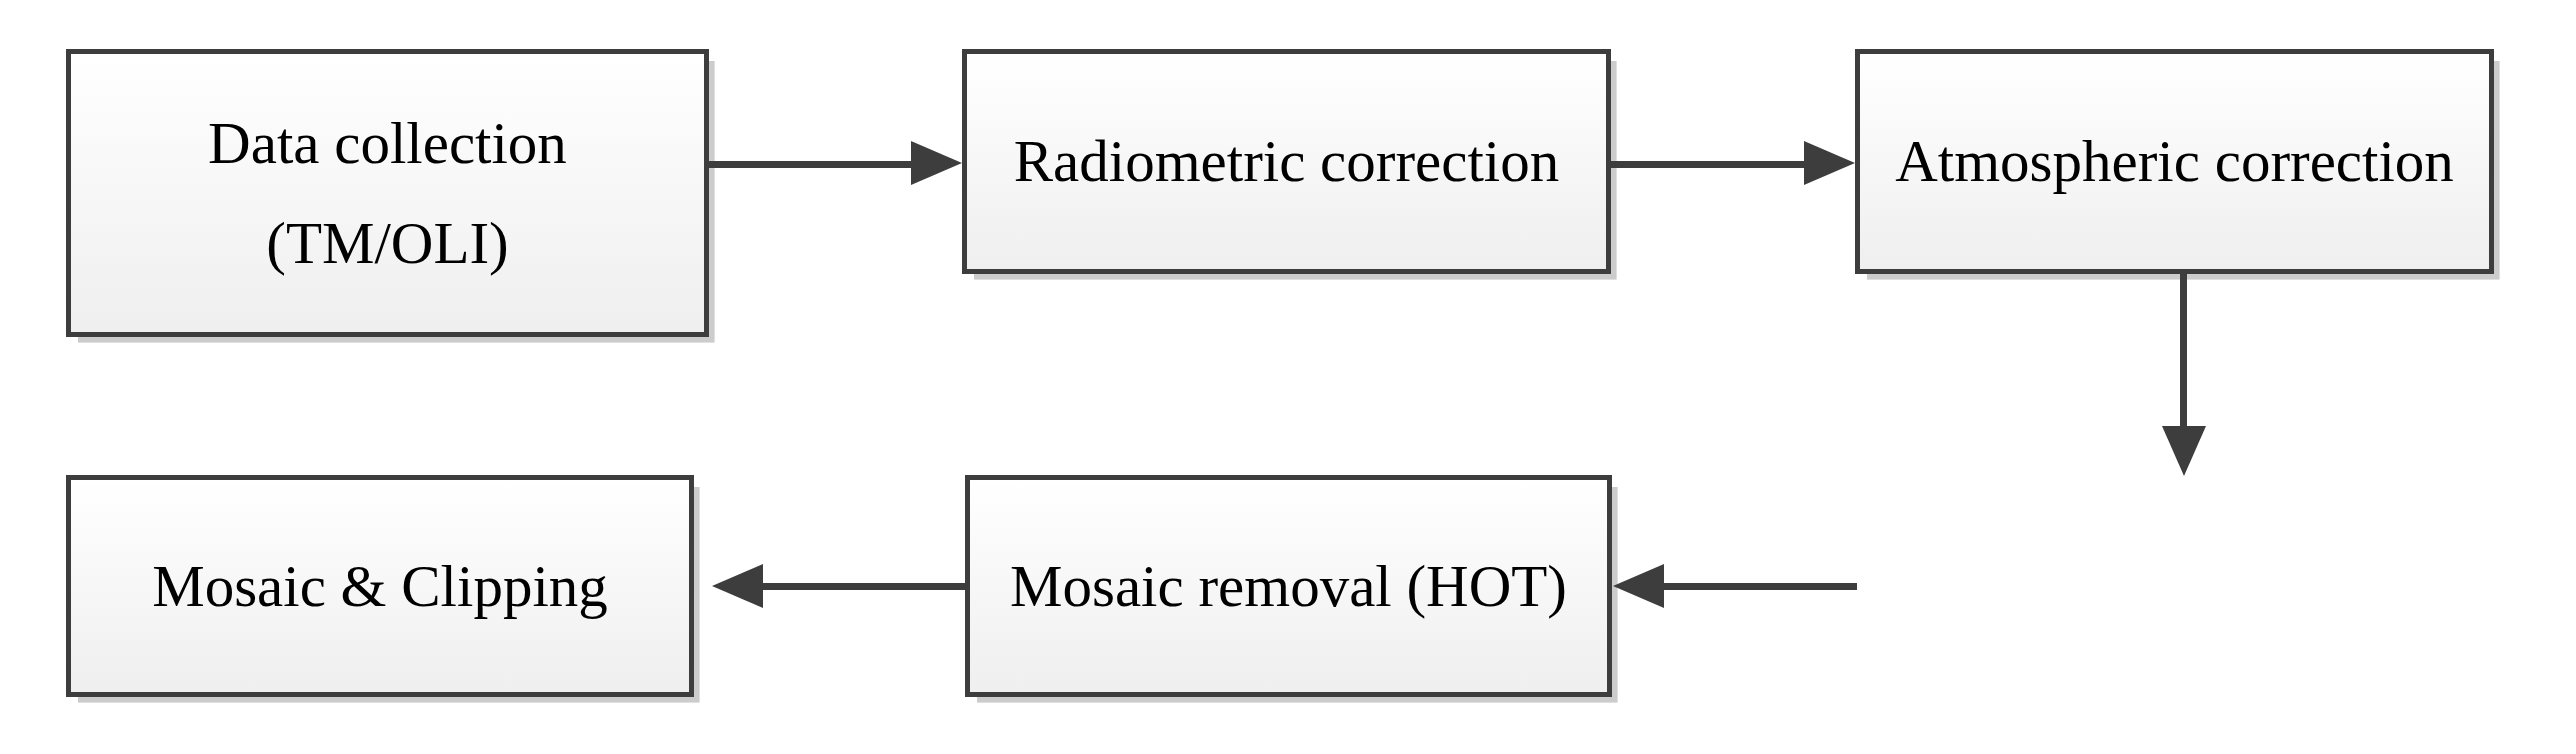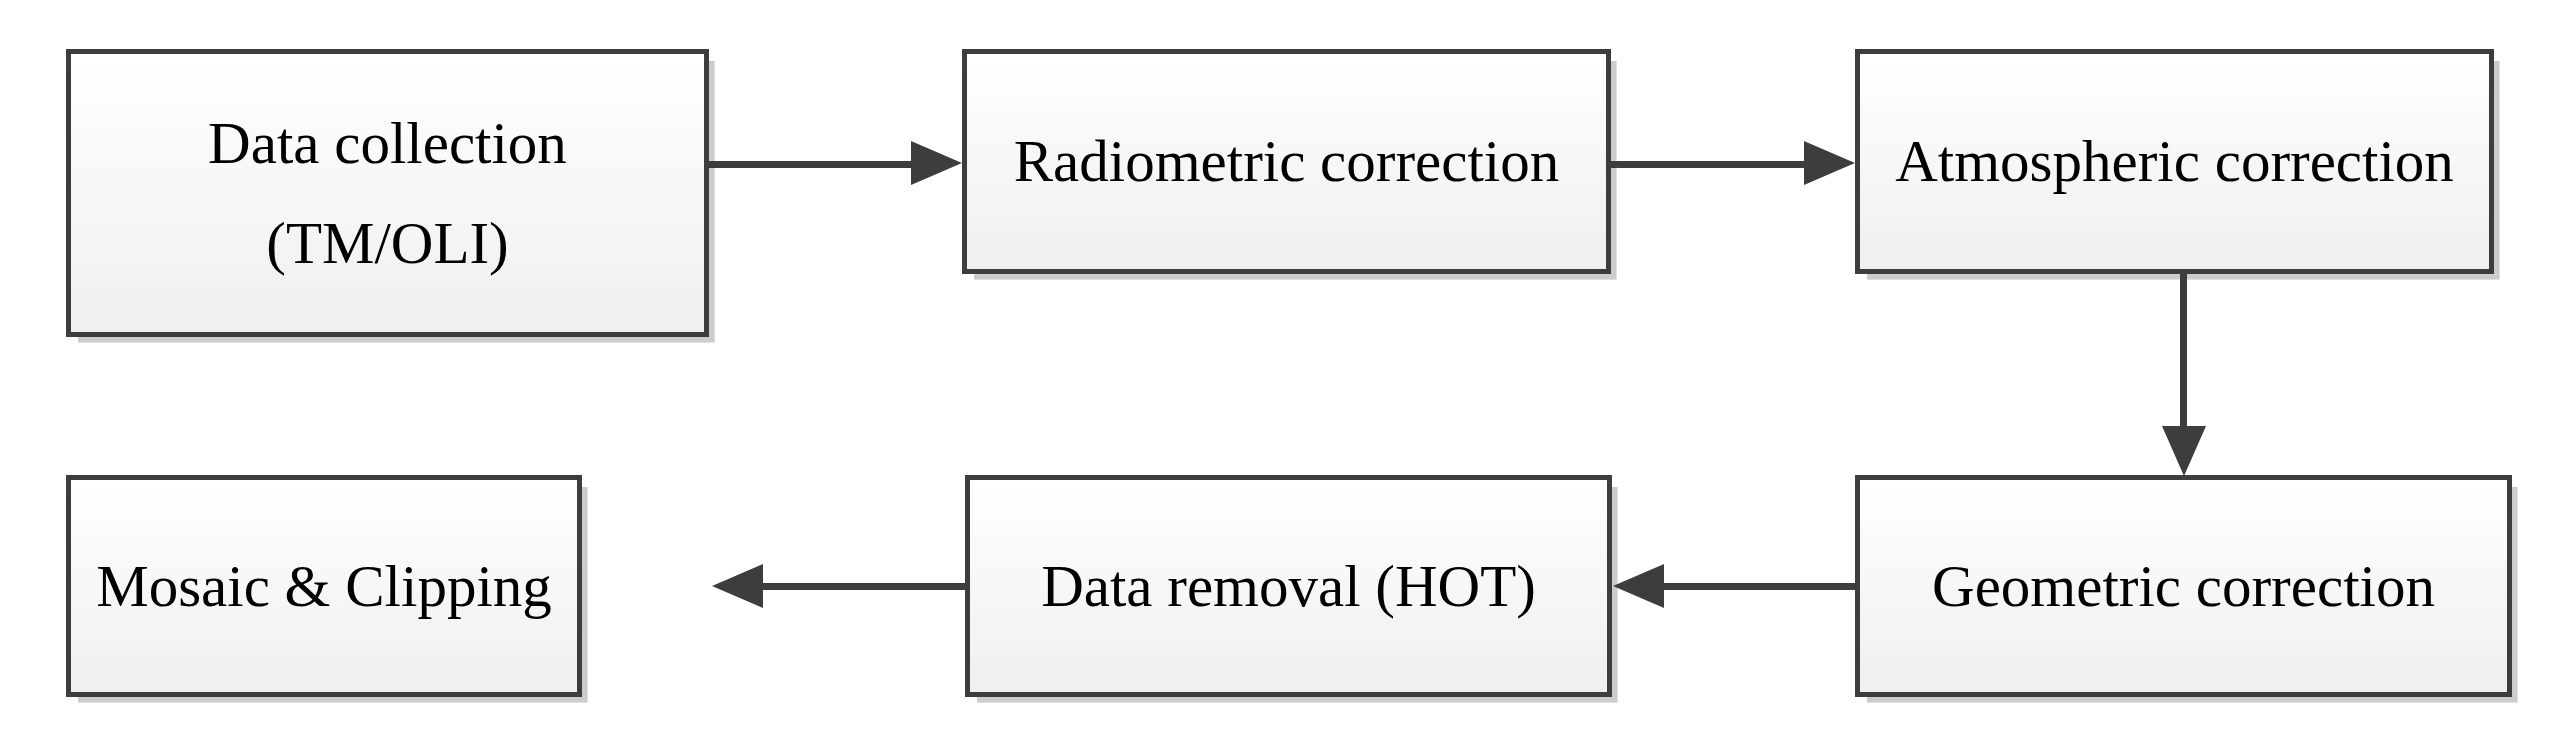--- a/index.html
+++ b/index.html
@@ -31,21 +31,21 @@
     line-height: 1.7;
     text-align: center;
     white-space: pre-line;
   }
   
   .n-data        { left: 66px;   top: 49px;  width: 643px; height: 288px; }
   .n-radiometric { left: 962px; top: 49px;  width: 649px; height: 225px; }
   .n-atmospheric { left: 1855px; top: 49px;  width: 639px; height: 225px; }
   .n-geometric   { left: 1855px; top: 475px; width: 657px; height: 222px; }
   .n-cloud       { left: 965px; top: 475px; width: 647px; height: 222px; }
-  .n-mosaic      { left: 66px;   top: 475px; width: 516px; height: 222px; }
+  .n-mosaic      { left: 66px;   top: 475px; width: 628px; height: 222px; }
 
   
   .shaft {
     position: absolute;
     background: var(--arrow, #3d3d3d);
   }
   .head {
     position: absolute;
     width: 0;
     height: 0;
@@ -92,26 +92,23 @@
   </div>
 
   <div class="node n-radiometric">
     <span class="label">Radiometric correction</span>
   </div>
 
   <div class="node n-atmospheric">
     <span class="label">Atmospheric correction</span>
   </div>
 
-  <div class="node n-geometric">
-    <span class="label">Geometric correction</span>
-  </div>
 
   <div class="node n-cloud">
-    <span class="label">Data removal (HOT)</span>
+    <span class="label">Mosaic removal (HOT)</span>
   </div>
 
   <div class="node n-mosaic">
     <span class="label">Mosaic &amp; Clipping</span>
   </div>
 
   <div class="shaft a1-shaft"></div>
   <div class="head right a1-head"></div>
 
   <div class="shaft a2-shaft"></div>

